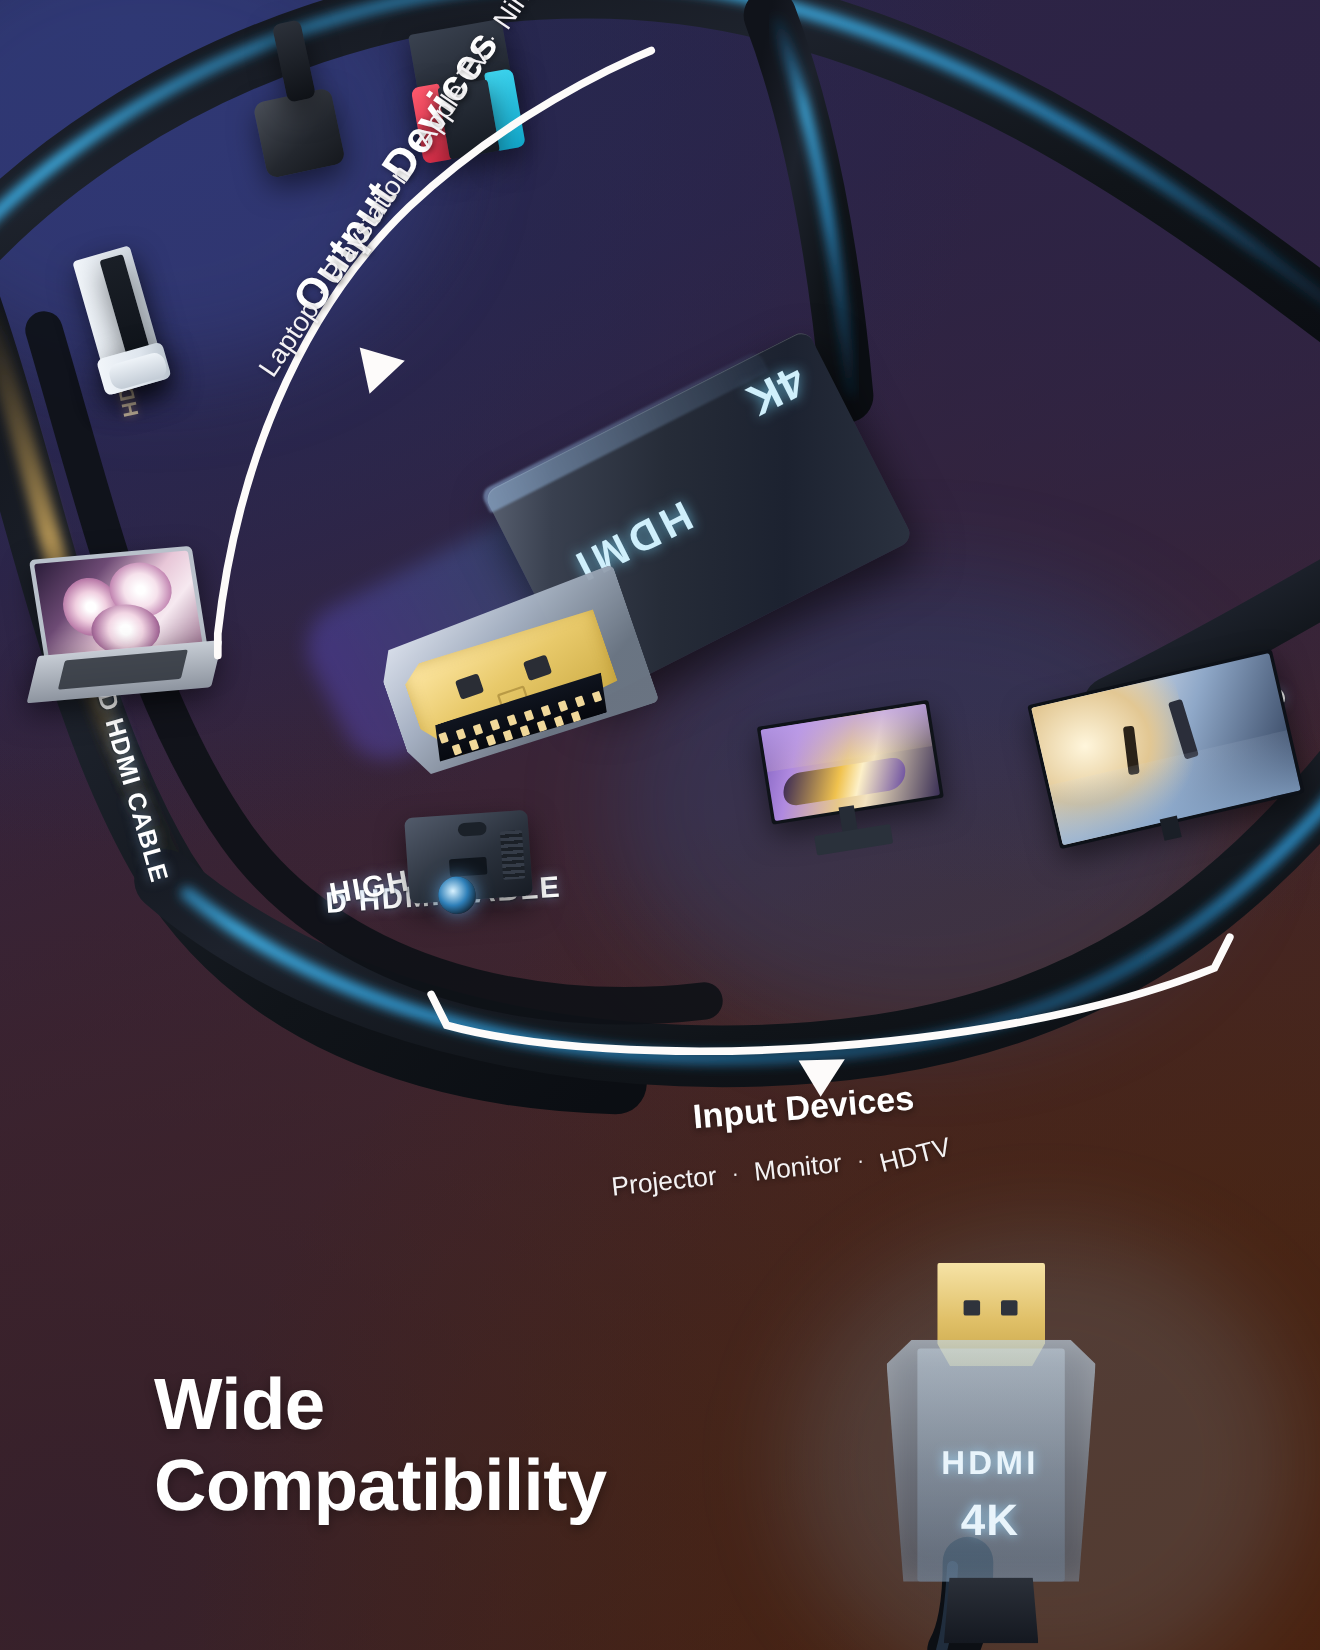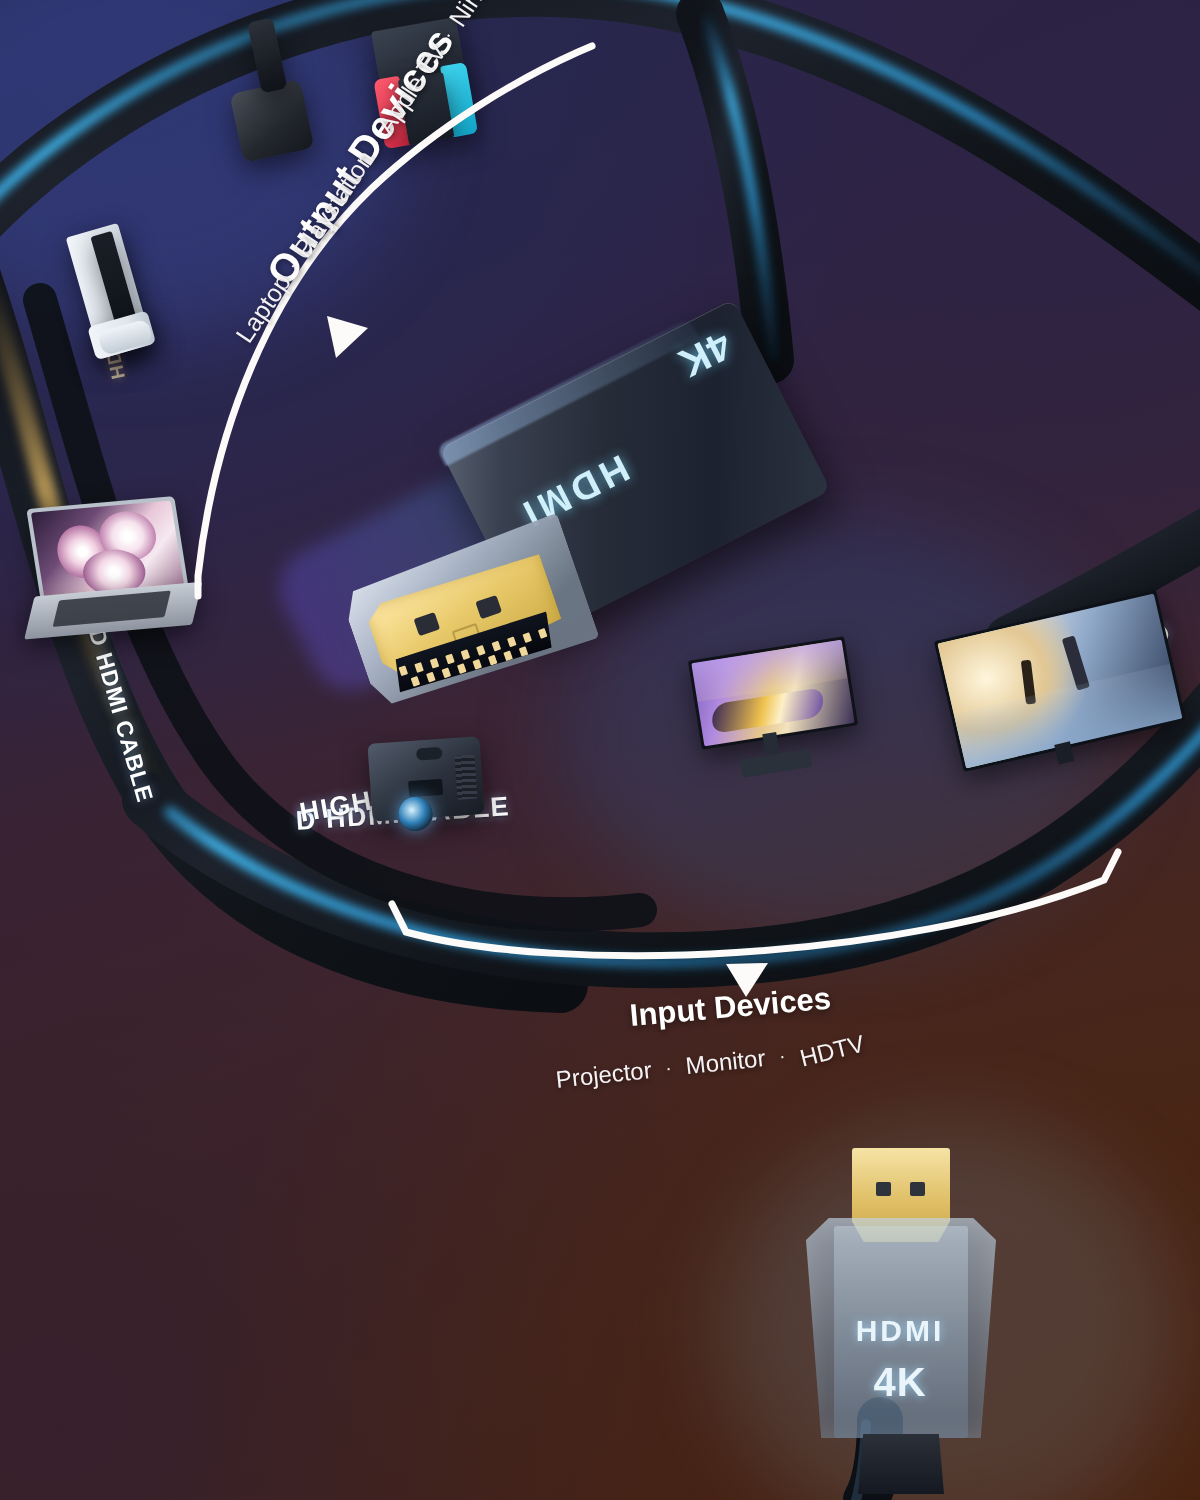--- a/index.html
+++ b/index.html
@@ -324,20 +324,22 @@
   <div class="out-sub">
     <span>Laptop</span><span class="dot">·</span><span>Playstation</span><span class="dot">·</span><span>Apple TV</span><span class="dot">·</span><span>Nintendo</span>
   </div>
 
   <div class="in-title">Input Devices</div>
   <div class="in-sub">
     <span>Projector</span><span class="dot">·</span><span>Monitor</span><span class="dot">·</span><span style="display:inline-block;transform:rotate(-8deg);">HDTV</span>
   </div>
 
   <div class="headline">
+    <div>Wide</div>
+    <div>Compatibility</div>
   </div>
 
   <div class="bconn">
     <div class="bconn-gold">
       <div class="sq" style="left:24px;"></div>
       <div class="sq" style="left:58px;"></div>
     </div>
     <div class="bconn-shell"></div>
     <div class="bconn-inner"></div>
     <div class="bconn-tail"></div>

